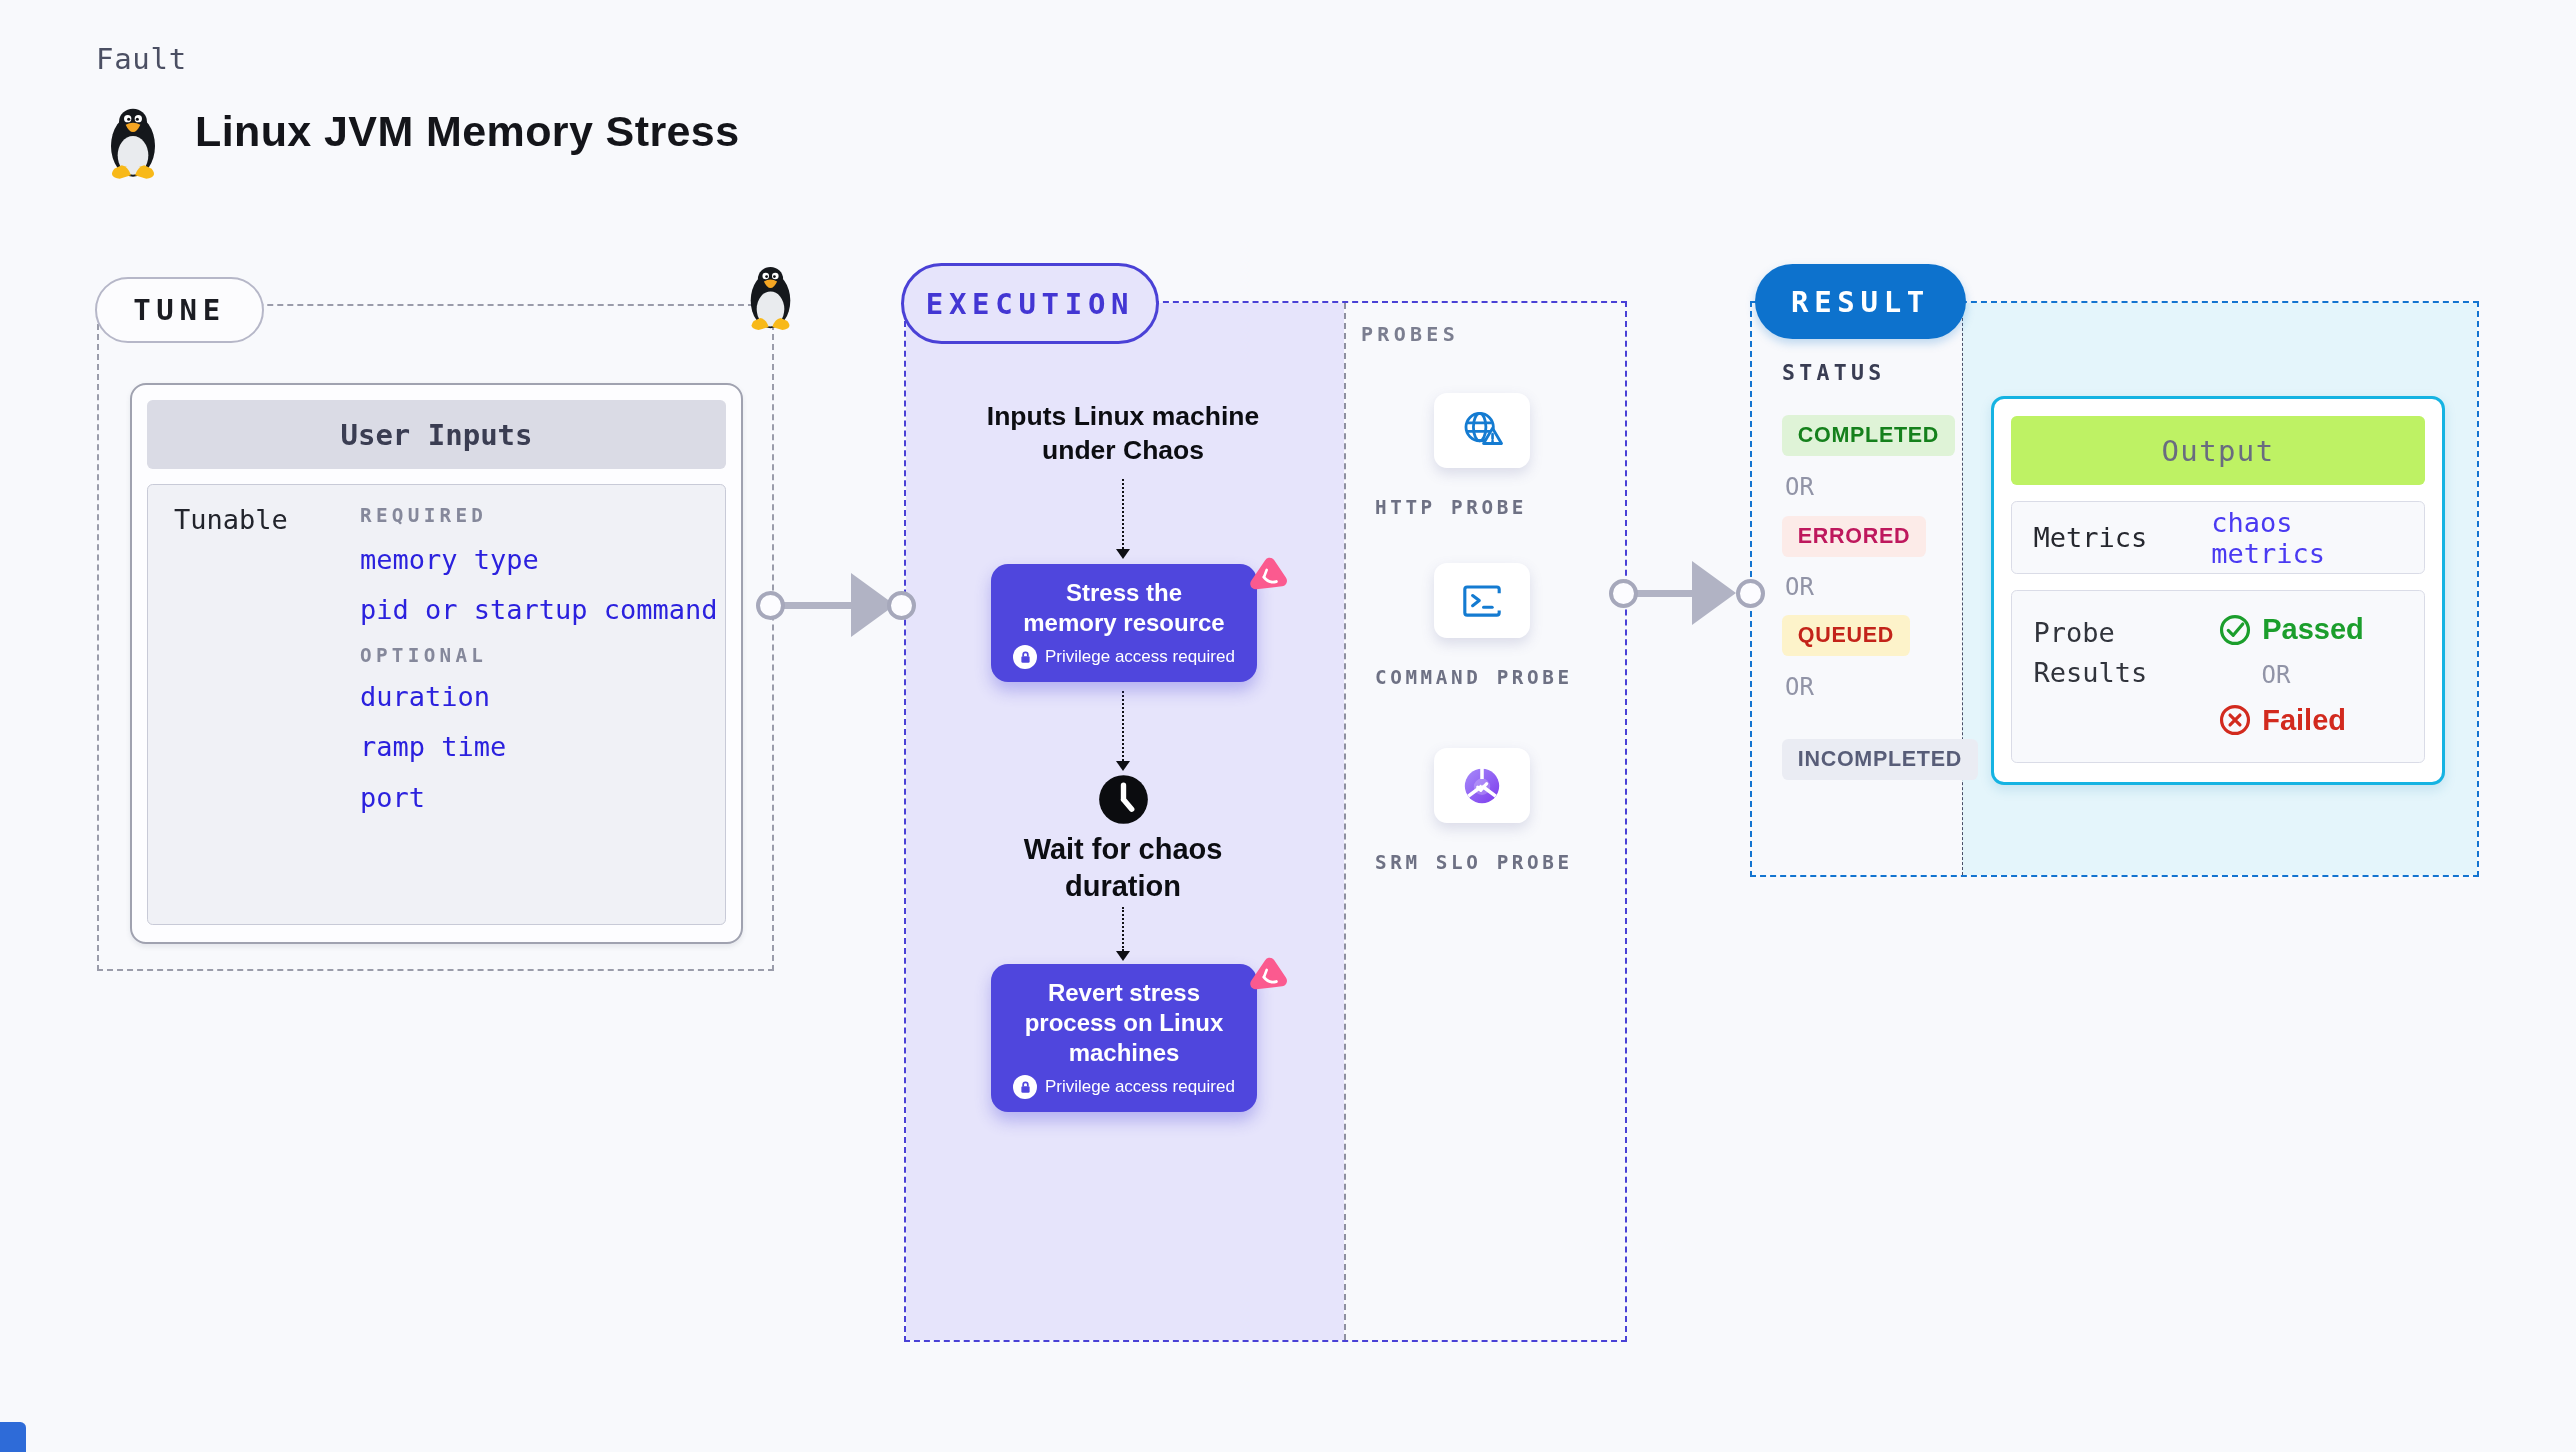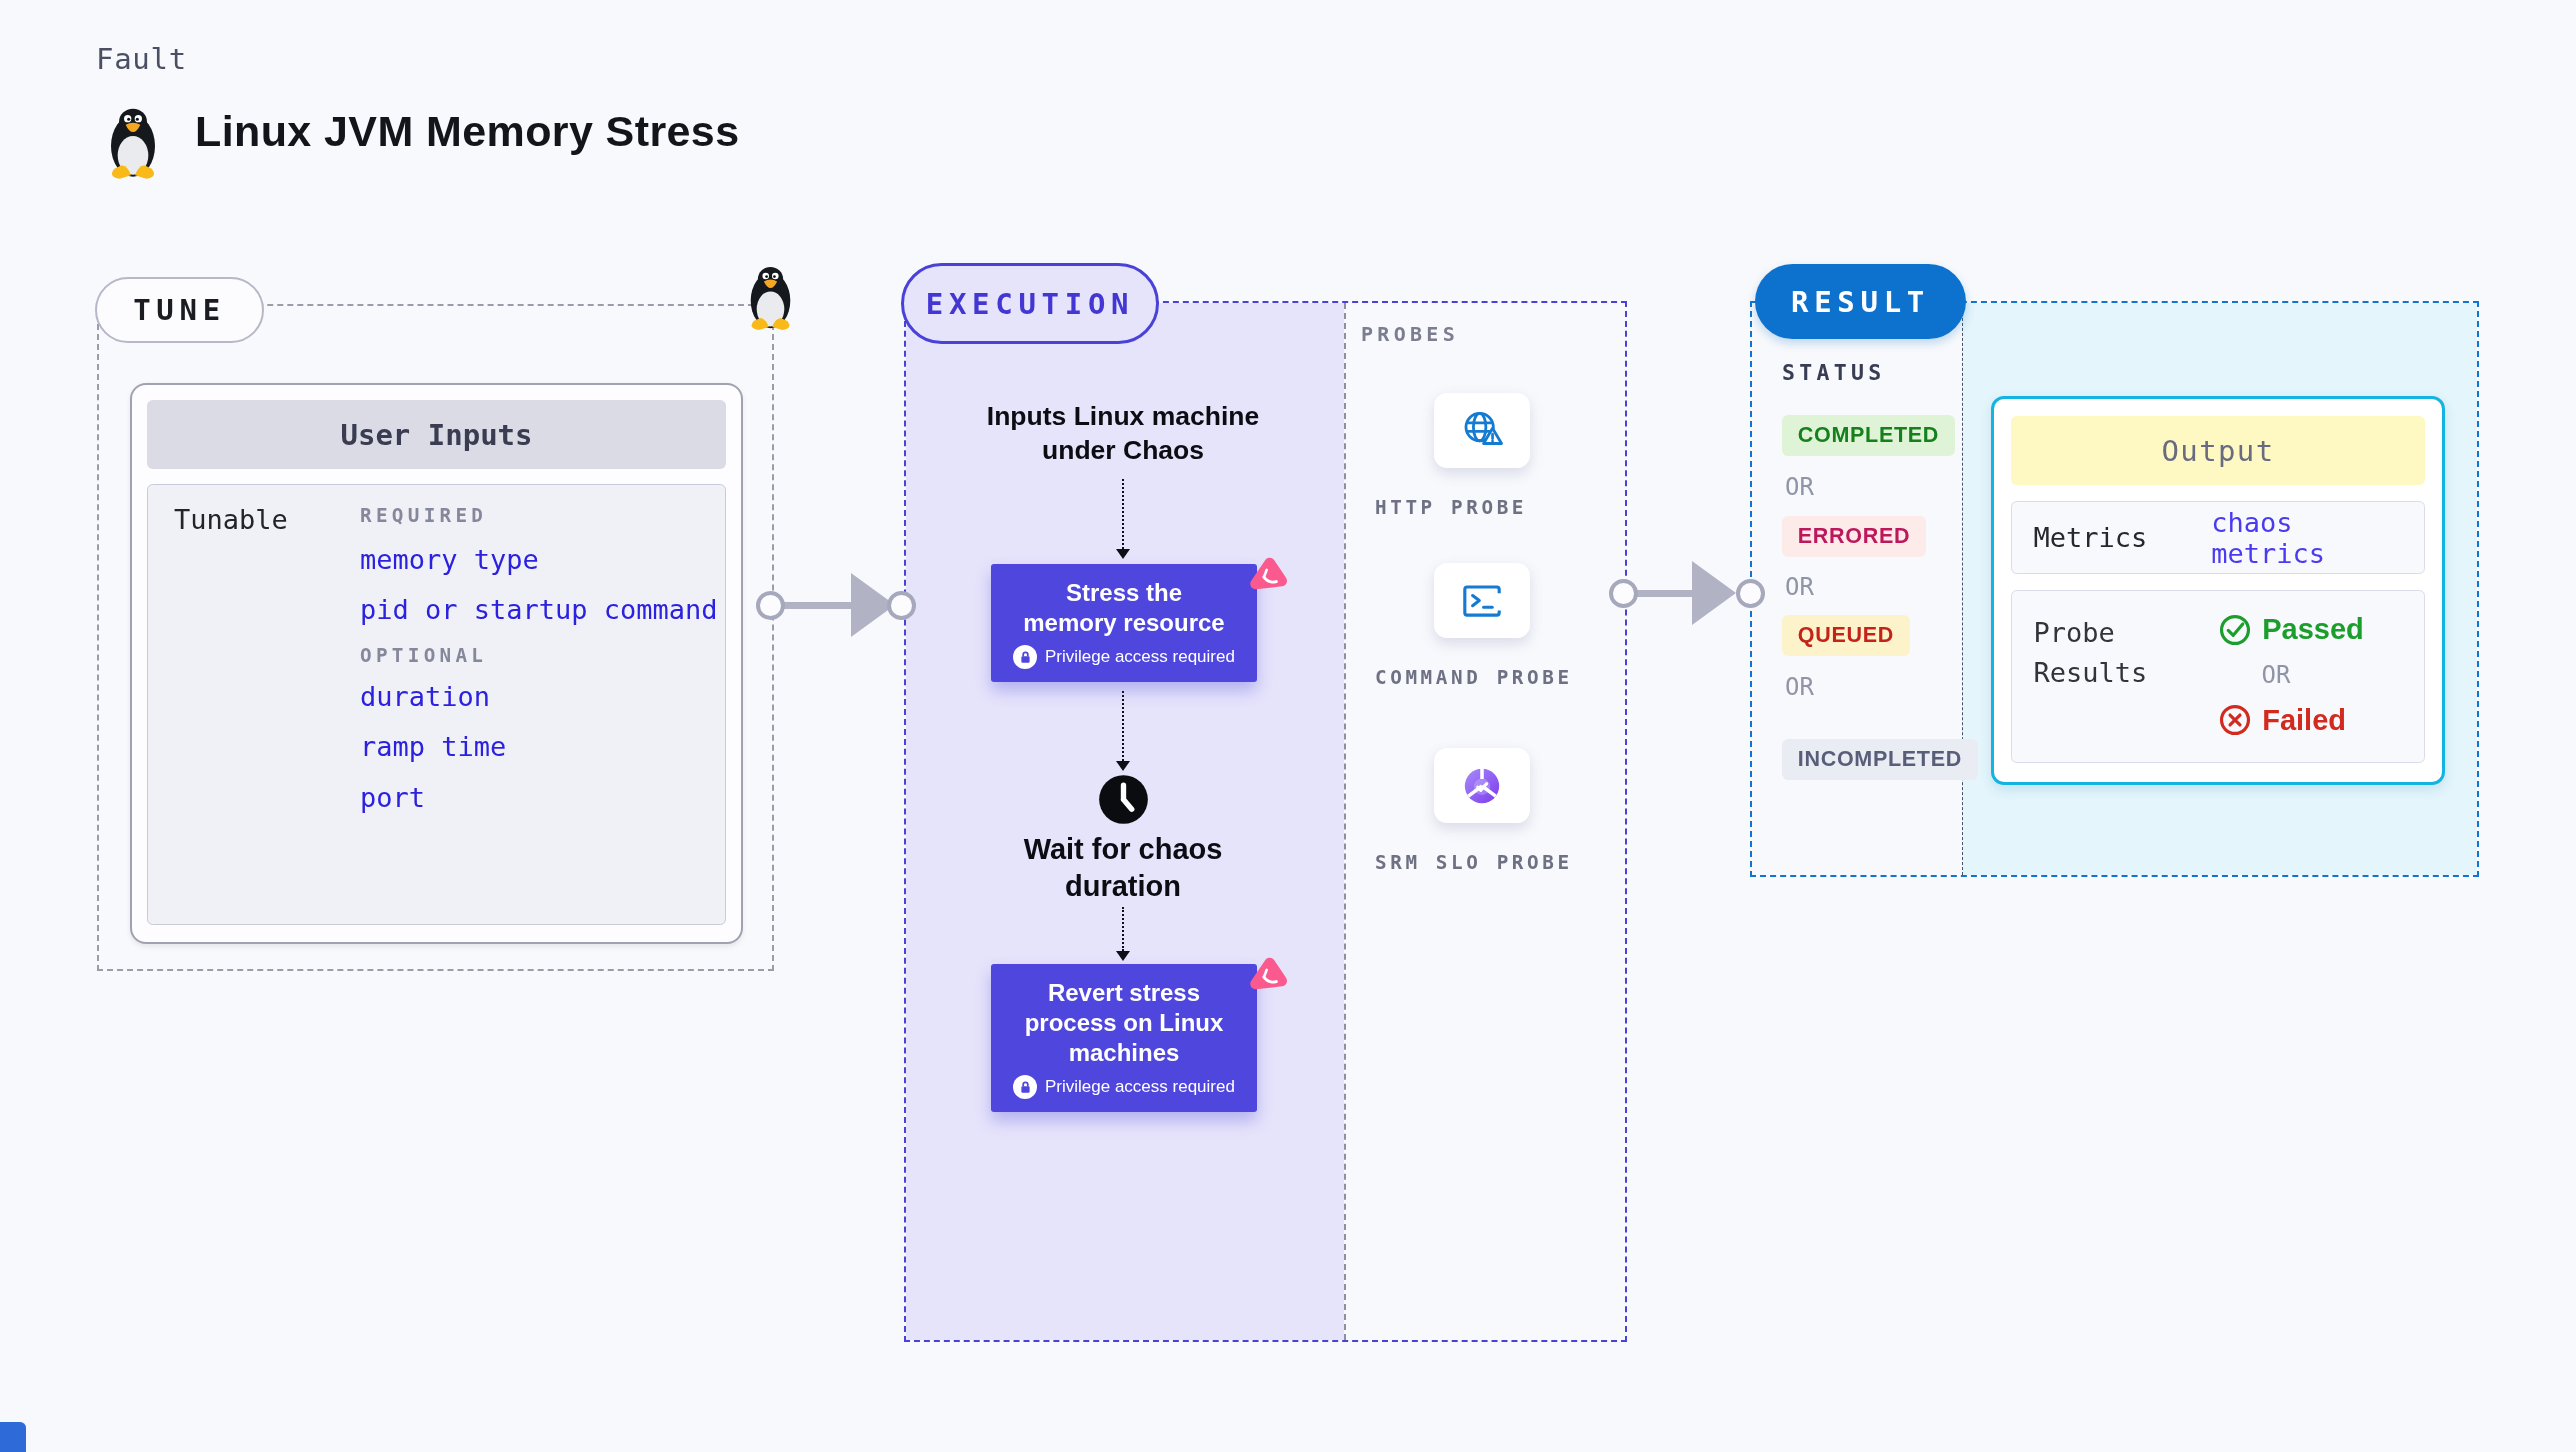--- a/index.html
+++ b/index.html
@@ -46,21 +46,21 @@
   .node-circle{width:29px;height:29px;border-radius:50%;background:#fcfcff;border:4.3px solid #a6a8bb;box-sizing:border-box;z-index:4;}
   .shaft{height:7.2px;background:#b1b3c4;z-index:3;}
   .ahead{width:0;height:0;border-top:32px solid transparent;border-bottom:32px solid transparent;border-left:44px solid #b1b3c4;z-index:3;}
 
   
   .derive{left:958px;top:400px;width:330px;text-align:center;font-size:26.5px;font-weight:700;color:#0c0d12;line-height:1.28;}
   .dotted{width:2.9px;}
   .dotted .dots{border-left:2.9px dotted #0e0f14;width:0;}
   .dotted .head{width:0;height:0;border-left:7.9px solid transparent;border-right:7.9px solid transparent;
                 border-top:10.7px solid #0e0f14;margin-left:-6.4px;}
-  .flow-node{width:266px;background:#4f46dd;border-radius:3px;box-shadow:0 8.6px 15.8px rgba(79,70,221,.32);
+  .flow-node{width:266px;background:#4f46dd;border-radius:17px;box-shadow:0 8.6px 15.8px rgba(79,70,221,.32);
              display:flex;flex-direction:column;align-items:center;padding:14.3px 11.5px 13px;box-sizing:border-box;z-index:2;}
   .flow-node .t{color:#fff;font-weight:700;font-size:24px;line-height:1.24;text-align:center;}
   .priv{display:flex;align-items:center;gap:7.9px;margin-top:7.2px;}
   .priv .lockc{width:24px;height:24px;border-radius:50%;background:#fff;display:flex;align-items:center;justify-content:center;}
   .priv .pt{color:#fff;font-size:17px;}
   .pink-ic{width:47px;height:47px;z-index:3;}
   .clockc{left:1097px;top:773px;width:53px;height:53px;}
   .wait{left:1005px;top:831px;width:236px;text-align:center;font-size:29px;font-weight:700;color:#0c0d12;line-height:1.26;}
 
   
@@ -74,21 +74,21 @@
   .badge{display:inline-block;padding:7.9px 15.8px;border-radius:6.4px;font-size:21.5px;font-weight:700;letter-spacing:0.7px;}
   .st-green{background:#dff3d7;color:#15801c;}
   .st-red{background:#fcebe8;color:#be185d;}
   .st-yellow{background:#fdf3ca;color:#c32319;}
   .st-gray{background:#eaecf3;color:#585d78;margin-top:24px;}
   .or{font-size:24px;color:#9194a7;}
 
   
   .output-panel{left:1991px;top:396px;width:454px;height:389px;background:#fff;border:3.6px solid #15b3e2;
                 border-radius:13px;box-sizing:border-box;box-shadow:0 4.3px 11.5px rgba(18,130,180,.15);}
-  .out-head{position:absolute;left:17px;right:17px;top:17px;height:69px;background:#fef9c3;border-radius:5.7px;
+  .out-head{position:absolute;left:17px;right:17px;top:17px;height:69px;background:#bef264;border-radius:5.7px;
             display:flex;align-items:center;justify-content:center;font-size:29px;color:#696c80;letter-spacing:1.4px;}
   .out-row{position:absolute;left:17px;right:17px;background:#f8f9fc;border:1.4px solid #dadce7;border-radius:5.7px;box-sizing:border-box;}
   .row-metrics{top:102px;height:73px;display:flex;align-items:center;padding:0 21.5px;}
   .row-probe{top:191px;bottom:18.6px;display:flex;padding:21.5px;}
   .m-label{font-size:27px;color:#26282f;}
   .m-value{font-size:27px;color:#4a3af2;margin-left:64px;cursor:pointer;}
   .pr-label{width:154px;font-size:27px;color:#31343c;line-height:1.5;}
   .pr-col{margin-left:30px;display:flex;flex-direction:column;gap:14.3px;}
   .pf-row{display:flex;align-items:center;gap:10.7px;}
   .passed-t{font-size:29px;font-weight:700;color:#1b9e2c;}

